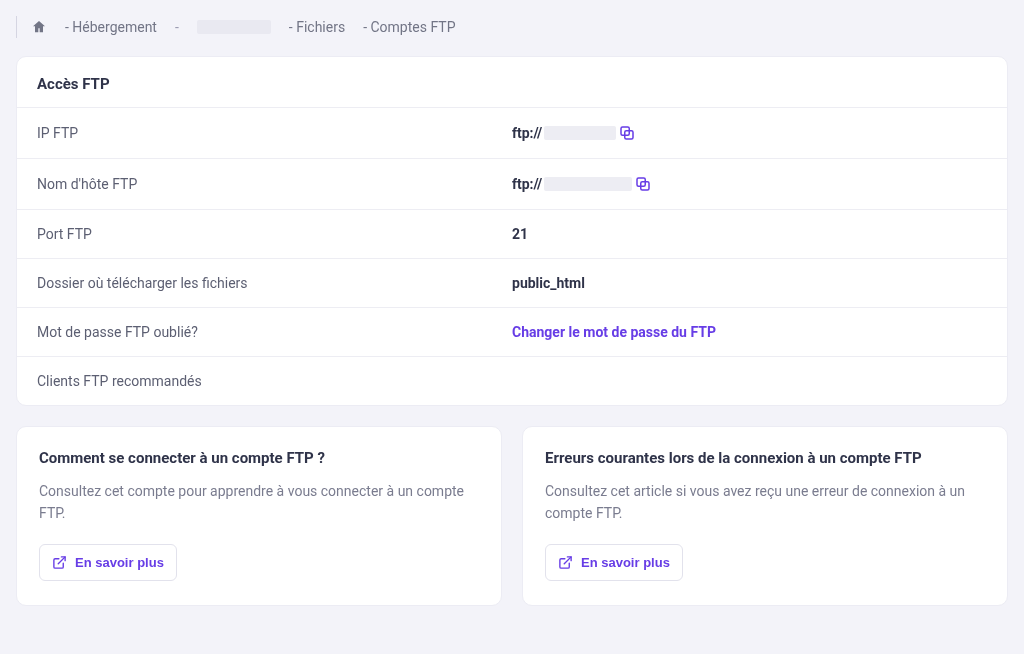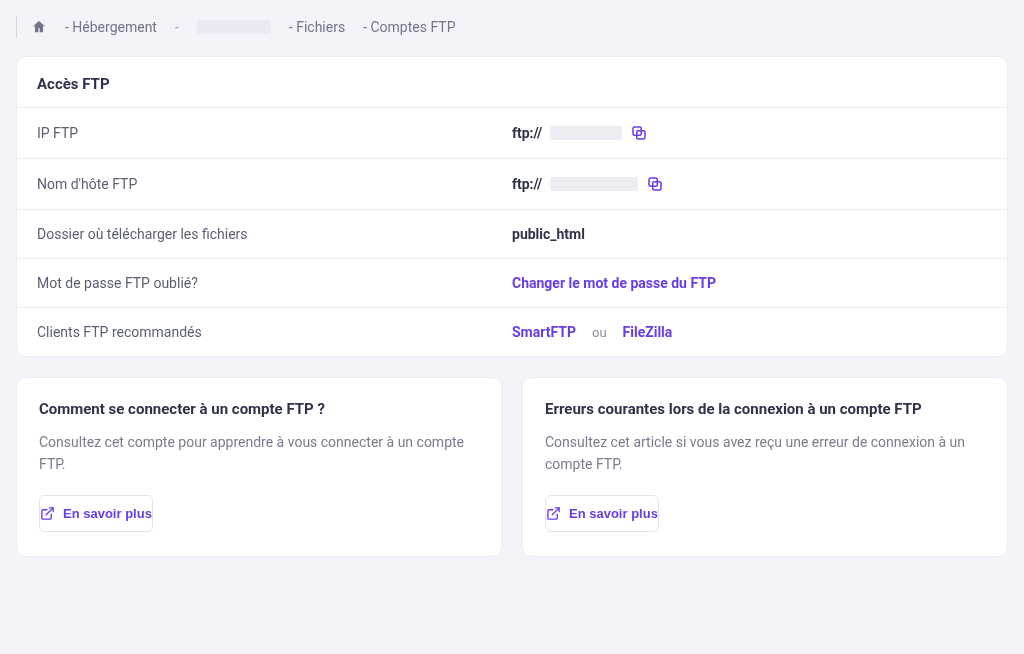--- a/index.html
+++ b/index.html
@@ -67,21 +67,21 @@
     }
     .row-label {
       width: 50%;
       color: #5c5f72;
       font-size: 14px;
     }
     .row-value {
       width: 50%;
       display: flex;
       align-items: center;
-      gap: 8px;
+      gap: 2px;
       font-size: 14px;
     }
     .val-strong {
       font-weight: 700;
       color: #2f3349;
     }
     .redacted-inline {
       display: inline-block;
       background: #ededf3;
       border-radius: 2px;
@@ -128,21 +128,21 @@
     }
     .btn-outline {
       display: inline-flex;
       align-items: center;
       gap: 8px;
       border: 1px solid #e2e2ec;
       background: #fff;
       color: #673de6;
       font-weight: 600;
       font-size: 13px;
-      padding: 10px 0;
+      padding: 10px 12px;
       border-radius: 6px;
       cursor: pointer;
     }
     svg { display: block; }
   </style>
 </head>
 <body>
 
 <div class="page-header">
   <div class="divider-v"></div>
@@ -185,42 +185,43 @@
       <span class="copy-icon">
         <svg width="18" height="18" viewBox="0 0 24 24" fill="none" stroke="currentColor" stroke-width="2">
             <rect x="9" y="9" width="11" height="11" rx="2"></rect>
             <rect x="4" y="4" width="11" height="11" rx="2"></rect>
           </svg>
       </span>
     </div>
   </div>
 
 
+  <div class="row">
+    <div class="row-label">Port FTP</div>
+    <div class="row-value">
+      <span class="val-strong">21</span>
+    </div>
+  </div>
 
   <div class="row">
     <div class="row-label">Dossier où télécharger les fichiers</div>
     <div class="row-value">
       <span class="val-strong">public_html</span>
     </div>
   </div>
 
   <div class="row">
     <div class="row-label">Mot de passe FTP oublié?</div>
     <div class="row-value">
       <a class="link-purple">Changer le mot de passe du FTP</a>
     </div>
   </div>
 
   <div class="row">
     <div class="row-label">Clients FTP recommandés</div>
-    <div class="row-value">
-      <a class="link-purple">SmartFTP</a>
-      <span class="sep-txt">ou</span>
-      <a class="link-purple">FileZilla</a>
-    </div>
   </div>
 </div>
 
 <div class="grid-2">
   <div class="help-card">
     <div class="help-title">Comment se connecter à un compte FTP ?</div>
     <div class="help-text">Consultez cet compte pour apprendre à vous connecter à un compte FTP.</div>
     <button class="btn-outline">
       <span>
         <svg width="15" height="15" viewBox="0 0 24 24" fill="none" stroke="#673de6" stroke-width="2.2" stroke-linecap="round" stroke-linejoin="round">

